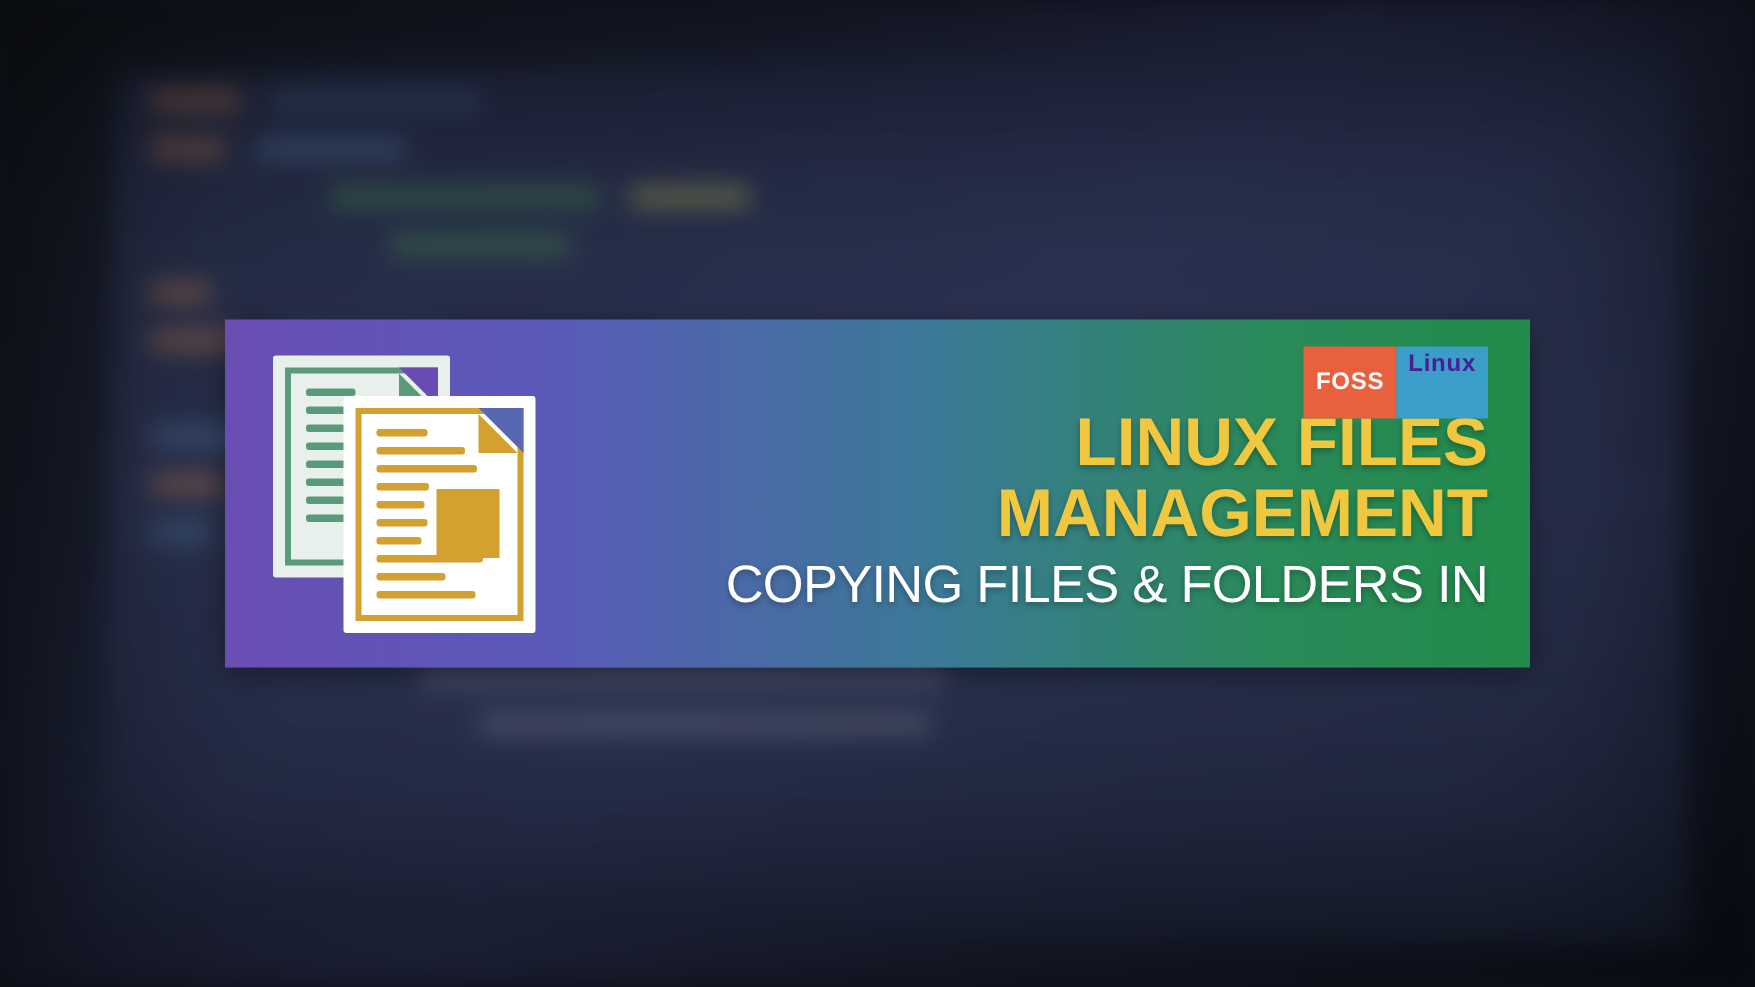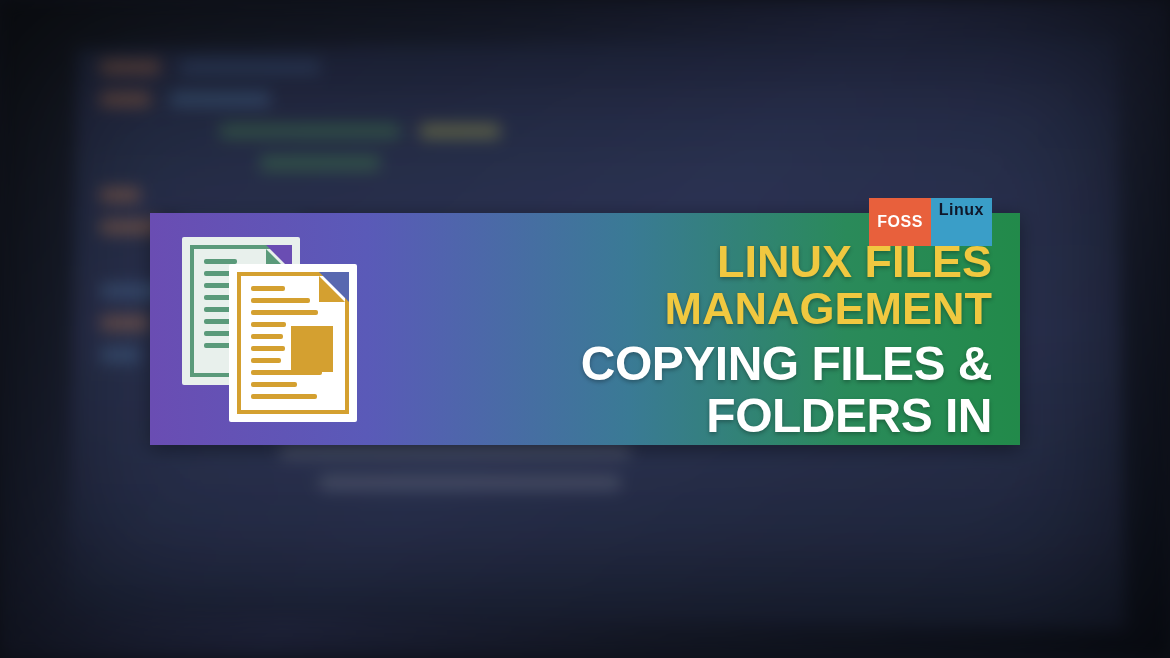--- a/index.html
+++ b/index.html
@@ -213,40 +213,40 @@
     }
     
     .logo-foss {
       background: #e8603c;
       color: white;
       padding: 15px 8px;
     }
     
     .logo-linux {
       background: #3a9ec8;
-      color: #0f172a;
+      color: #4c1d95;
       padding: 3px 8px;
     }
     
     .headline {
       color: #f0c840;
       font-size: 45px;
       font-weight: 900;
       letter-spacing: 0px;
       line-height: 1.05;
       margin-top: 22px;
       margin-bottom: 6px;
       text-shadow: 0 2px 4px rgba(0,0,0,0.3);
       font-stretch: condensed;
     }
     
     .subheadline {
       color: #ffffff;
-      font-size: 48px;
-      font-weight: 700;
+      font-size: 35px;
+      font-weight: 400;
       letter-spacing: -0.5px;
       line-height: 1.08;
       text-shadow: 0 2px 4px rgba(0,0,0,0.3);
       font-stretch: condensed;
     }
     
     .vignette {
       position: absolute;
       top: 0;
       left: 0;

